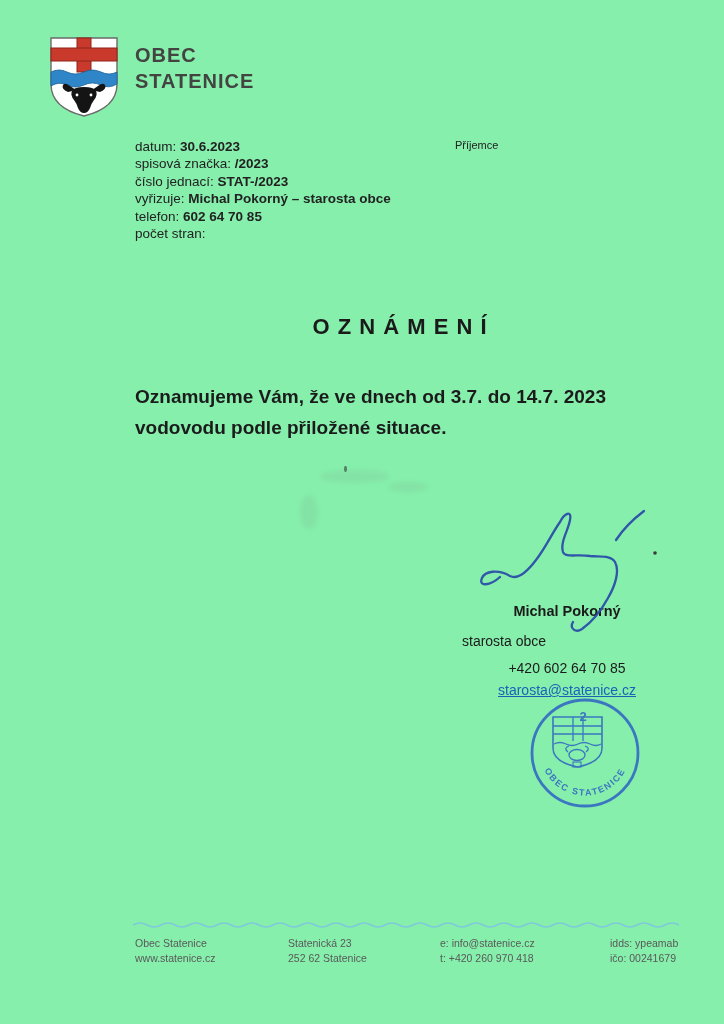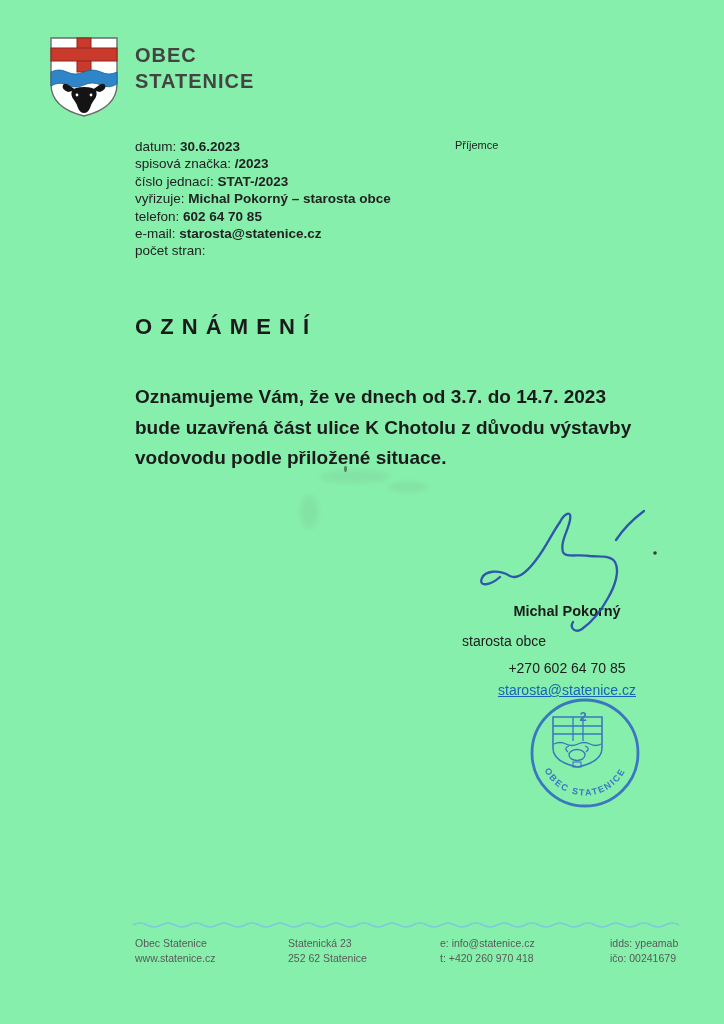--- a/index.html
+++ b/index.html
@@ -19,21 +19,21 @@
     font-size:20px;font-weight:bold;letter-spacing:1px;
     color:#434341;line-height:26px;
   }
   
   .meta{position:absolute;left:135px;top:138px;font-size:13.5px;line-height:17.4px;color:#222;}
   .meta b{font-weight:bold;}
   .recipient{position:absolute;left:455px;top:139px;font-size:11px;color:#222;}
   
   .title{
     position:absolute;left:135px;top:314px;width:530px;
-    text-align:left;font-size:22px;font-weight:bold;
+    text-align:center;font-size:22px;font-weight:bold;
     letter-spacing:1px;color:#1a1a1a;
   }
   
   .body-text{
     position:absolute;left:135px;top:382px;
     font-size:19px;font-weight:bold;line-height:30.5px;
     color:#1b1b1b;white-space:nowrap;
   }
   
   .smudge{position:absolute;border-radius:50%;background:rgba(110,110,110,0.09);filter:blur(2px);}
@@ -79,50 +79,48 @@
     <div>OBEC</div>
     <div>STATENICE</div>
   </div>
 
   <div class="meta">
     <div><span>datum:</span> <b>30.6.2023</b></div>
     <div><span>spisová značka:</span> <b>/2023</b></div>
     <div><span>číslo jednací:</span> <b>STAT-/2023</b></div>
     <div><span>vyřizuje:</span> <b>Michal Pokorný – starosta obce</b></div>
     <div><span>telefon:</span> <b>602 64 70 85</b></div>
-    <div><span>e-mail:</span> <b>starosta@statenice.cz</b></div>
     <div><span>počet stran:</span> <b></b></div>
   </div>
 
   <div class="recipient">Příjemce</div>
 
   <div class="title">O Z N Á M E N Í</div>
 
   <div class="body-text">
     <div>Oznamujeme Vám, že ve dnech od 3.7. do 14.7. 2023</div>
-    <div>bude uzavřená část ulice K Chotolu z důvodu výstavby</div>
     <div>vodovodu podle přiložené situace.</div>
   </div>
 
   <div class="speck" style="left:344px;top:466px;"></div>
   <div class="smudge" style="left:320px;top:470px;width:70px;height:13px;"></div>
   <div class="smudge" style="left:388px;top:482px;width:40px;height:10px;"></div>
   <div class="smudge" style="left:300px;top:495px;width:18px;height:34px;"></div>
 
   <svg class="sig-svg" width="200" height="150" viewBox="0 0 200 150">
     <g fill="none" stroke="#2b4ea8" stroke-width="2.3" stroke-linecap="round" opacity="0.95">
       <path d="M35 87 C 25 96, 13 97, 17 88 C 20 81, 33 79, 45 86 C 53 90, 62 82, 71 70 C 81 57, 86 45, 95 32 C 99 24, 107 19, 105 30 C 103 41, 95 52, 98 62 C 100 68, 112 64, 125 66 C 135 67, 146 65, 150 72 C 155 81, 150 96, 143 108 C 137 119, 127 132, 117 139 C 111 143, 104 139, 108 132"></path>
       <path d="M151 50 C 157 41, 167 30, 179 21"></path>
     </g>
     <circle cx="190" cy="63" r="1.8" fill="#3a3a3a"></circle>
   </svg>
 
   <div class="sig-name">Michal Pokorný</div>
   <div class="sig-role">starosta obce</div>
-  <div class="sig-phone">+270 602 64 70 85</div>
+  <div class="sig-phone">+420 602 64 70 85</div>
   <div class="sig-email">
     <a>starosta@statenice.cz</a>
   </div>
 
   <svg class="stamp" width="120" height="118" viewBox="0 0 120 118">
     <g fill="none" stroke="#2f63c5" stroke-width="2.4">
       <circle cx="58" cy="57" r="53" stroke-width="2.8"></circle>
     </g>
     <text x="56" y="25" font-size="13" font-weight="bold" fill="#2f63c5" text-anchor="middle" font-family="Liberation Sans, sans-serif">2</text>
 

